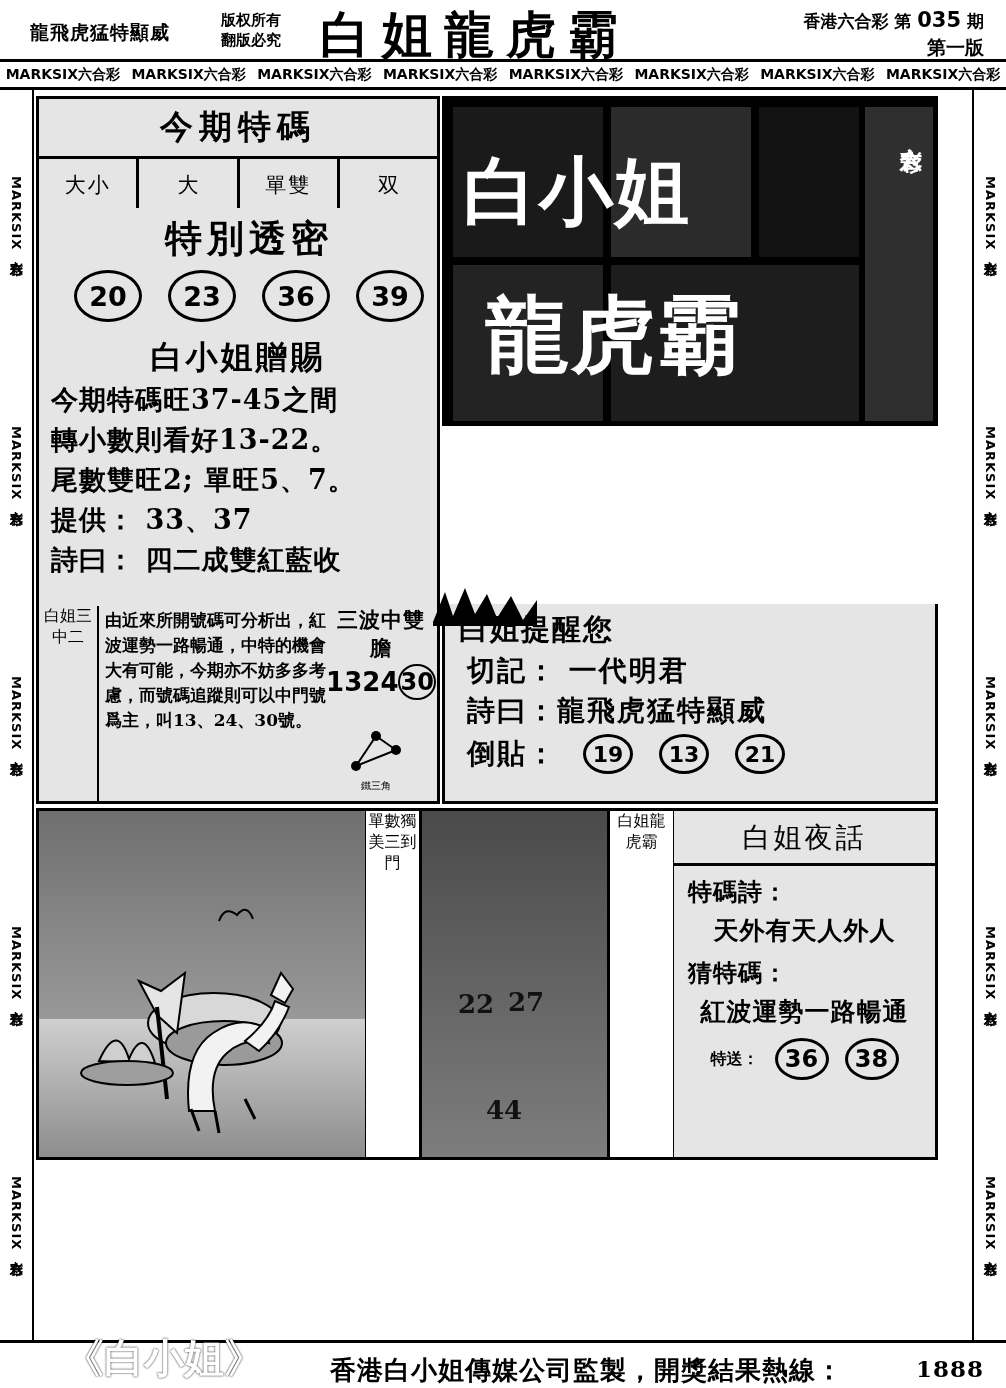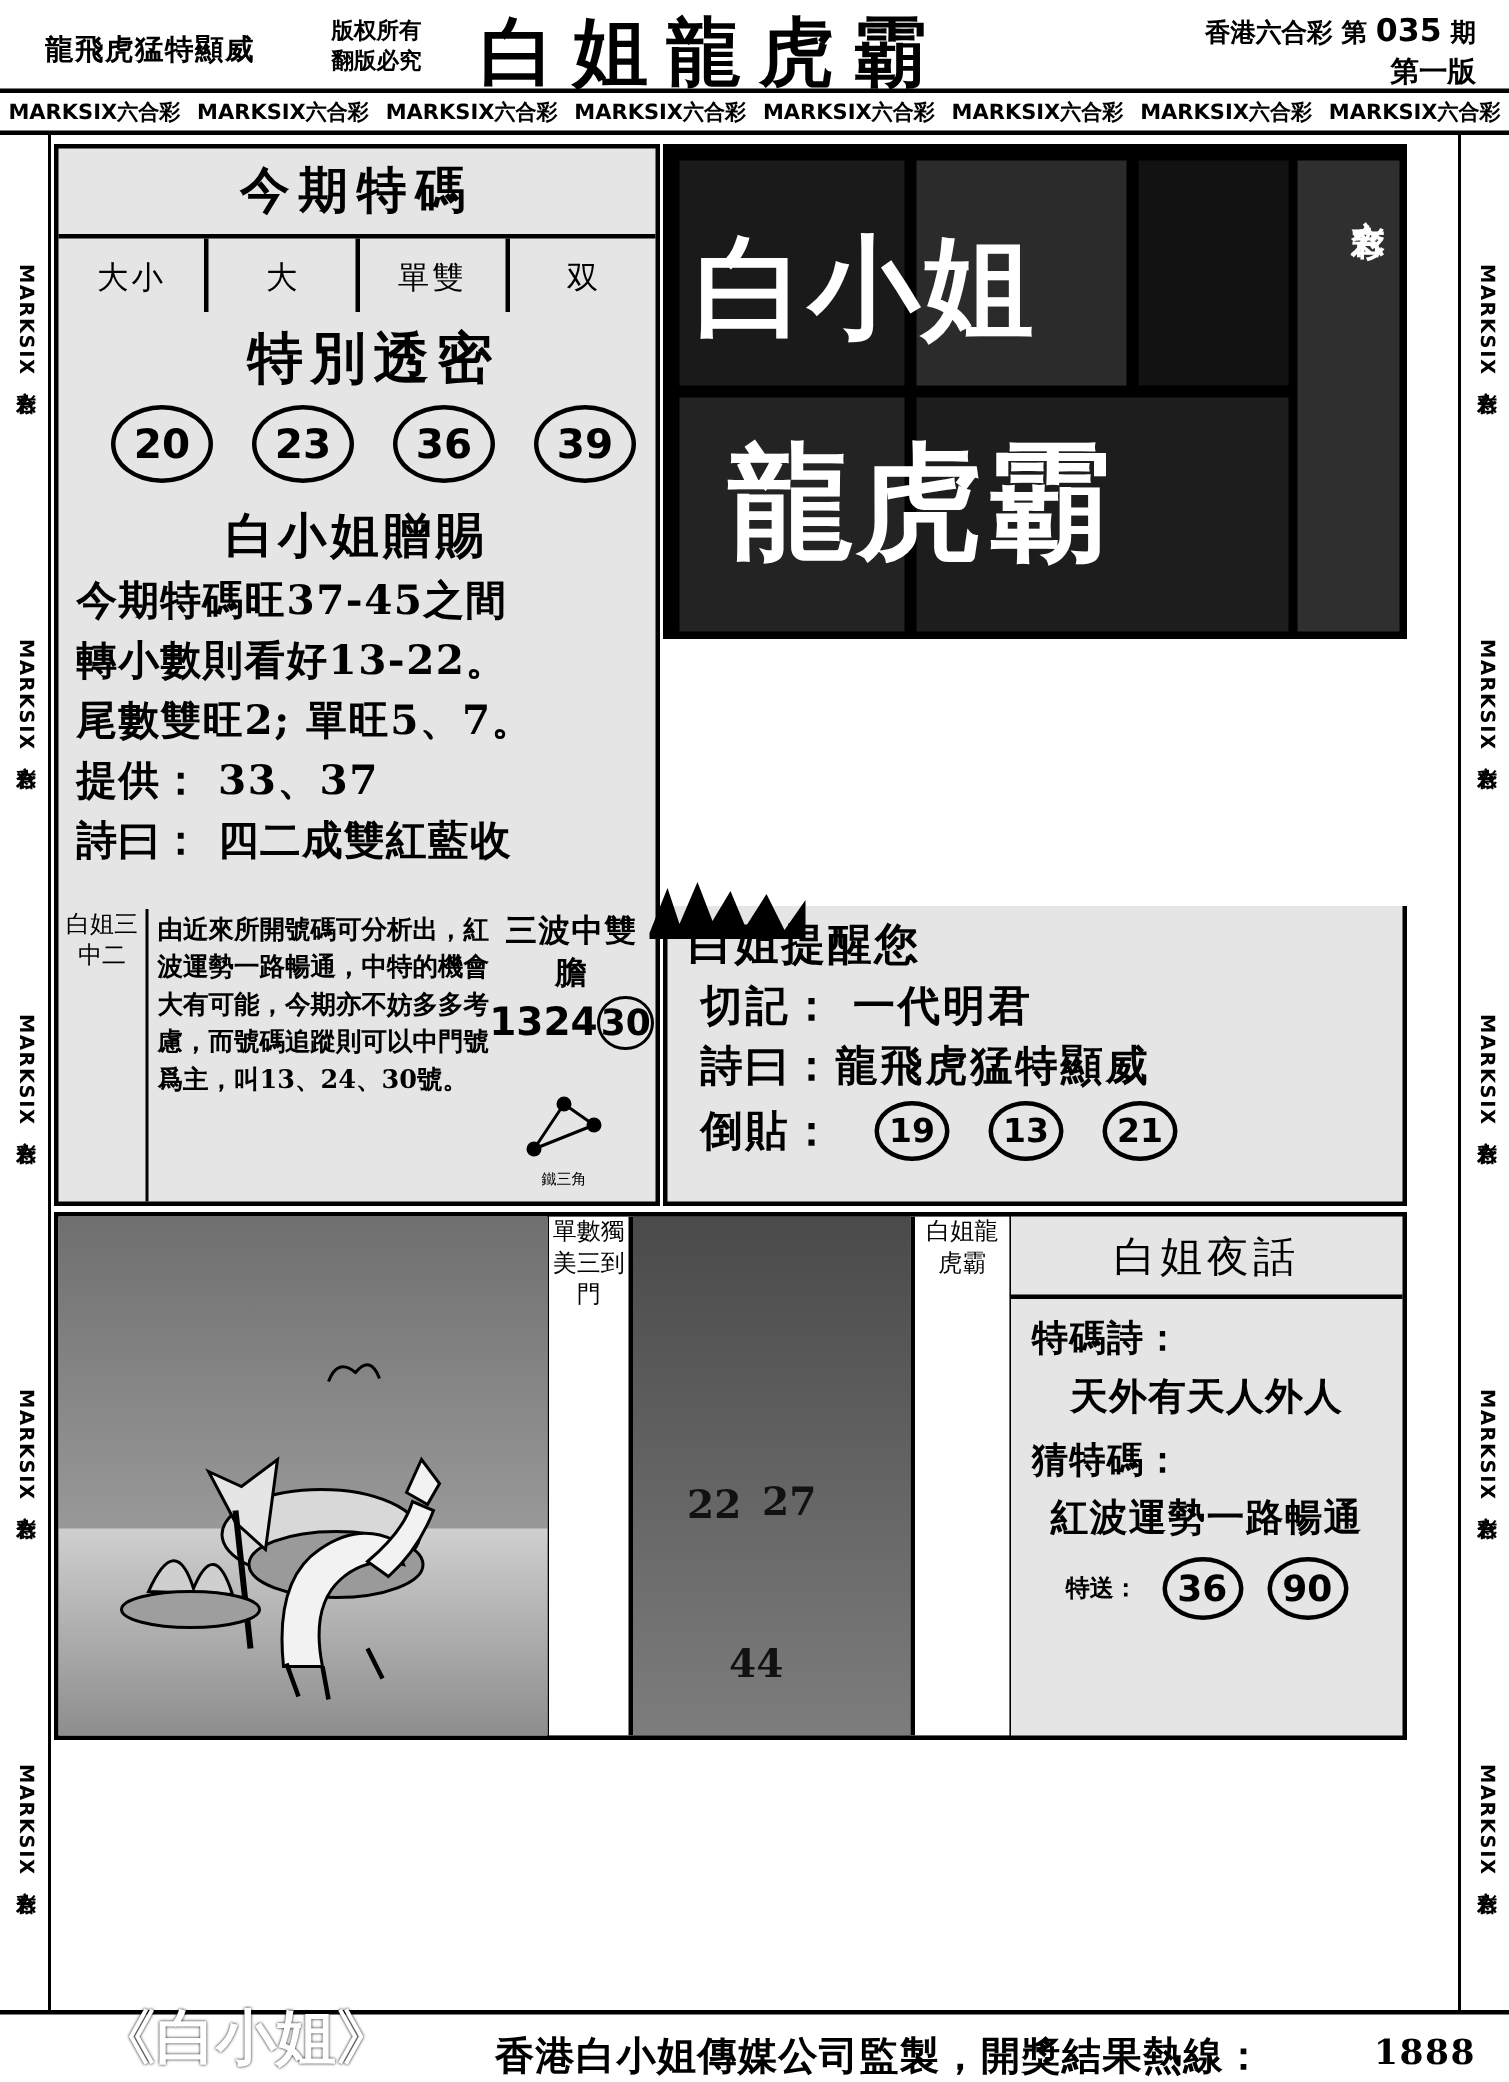--- a/index.html
+++ b/index.html
@@ -283,21 +283,21 @@
 
   <div class="box" id="b-night">
     <div class="night-title">白姐夜話</div>
     <div class="night-lbl">特碼詩：</div>
     <div class="night-poem">天外有天人外人</div>
     <div class="night-lbl">猜特碼：</div>
     <div class="night-poem">紅波運勢一路暢通</div>
     <div class="night-bottom">
       <div class="lbl">特送：</div>
       <div class="ball-n">36</div>
-      <div class="ball-n">90</div>
+      <div class="ball-n">38</div>
     </div>
   </div>
 
   <div class="footer">
     <div class="big-white">《白小姐》</div>
     <div class="foot-line" style="left:330px;">香港白小姐傳媒公司監製，開獎結果熱線：</div>
     <div class="foot-right">1888</div>
   </div>
 
 </div>

